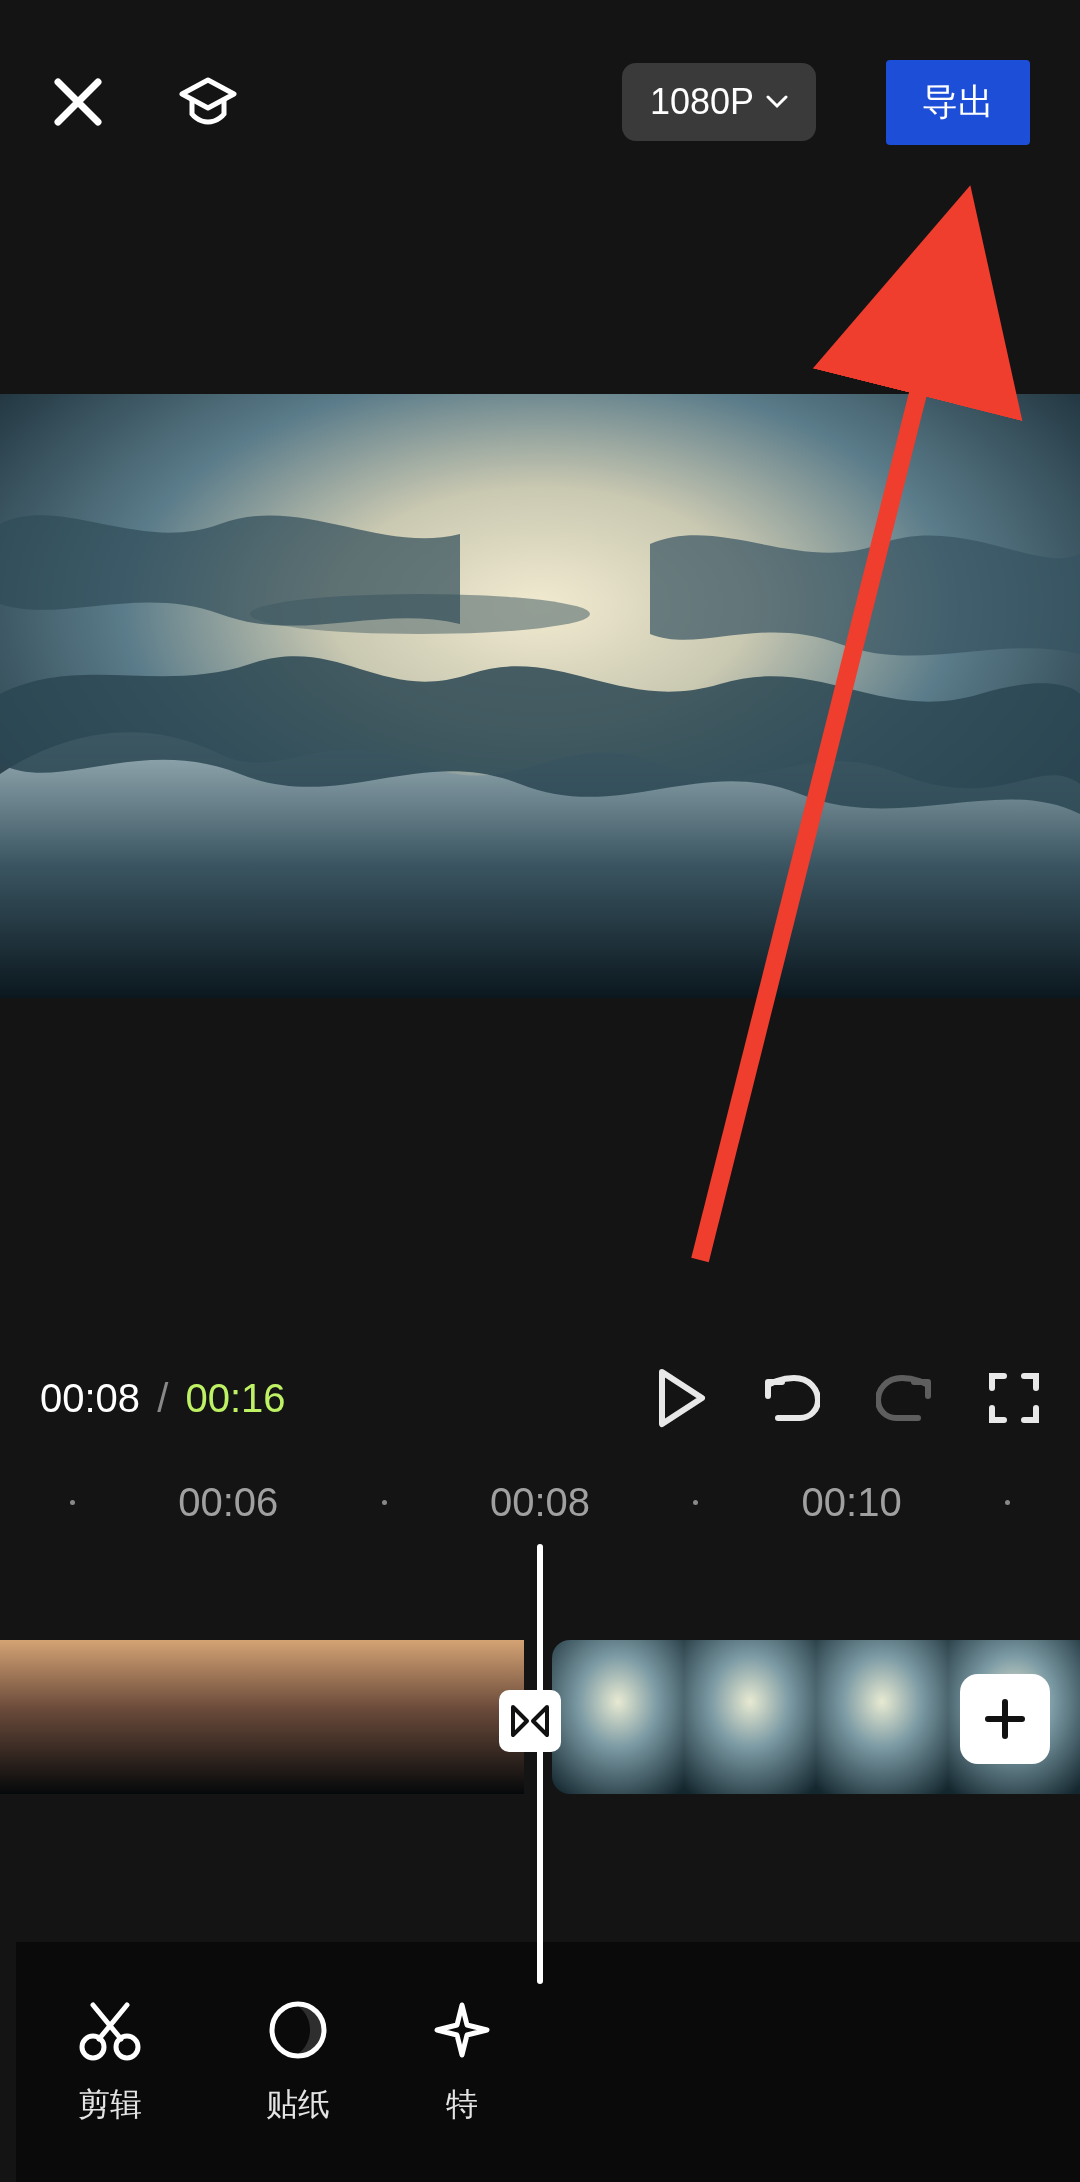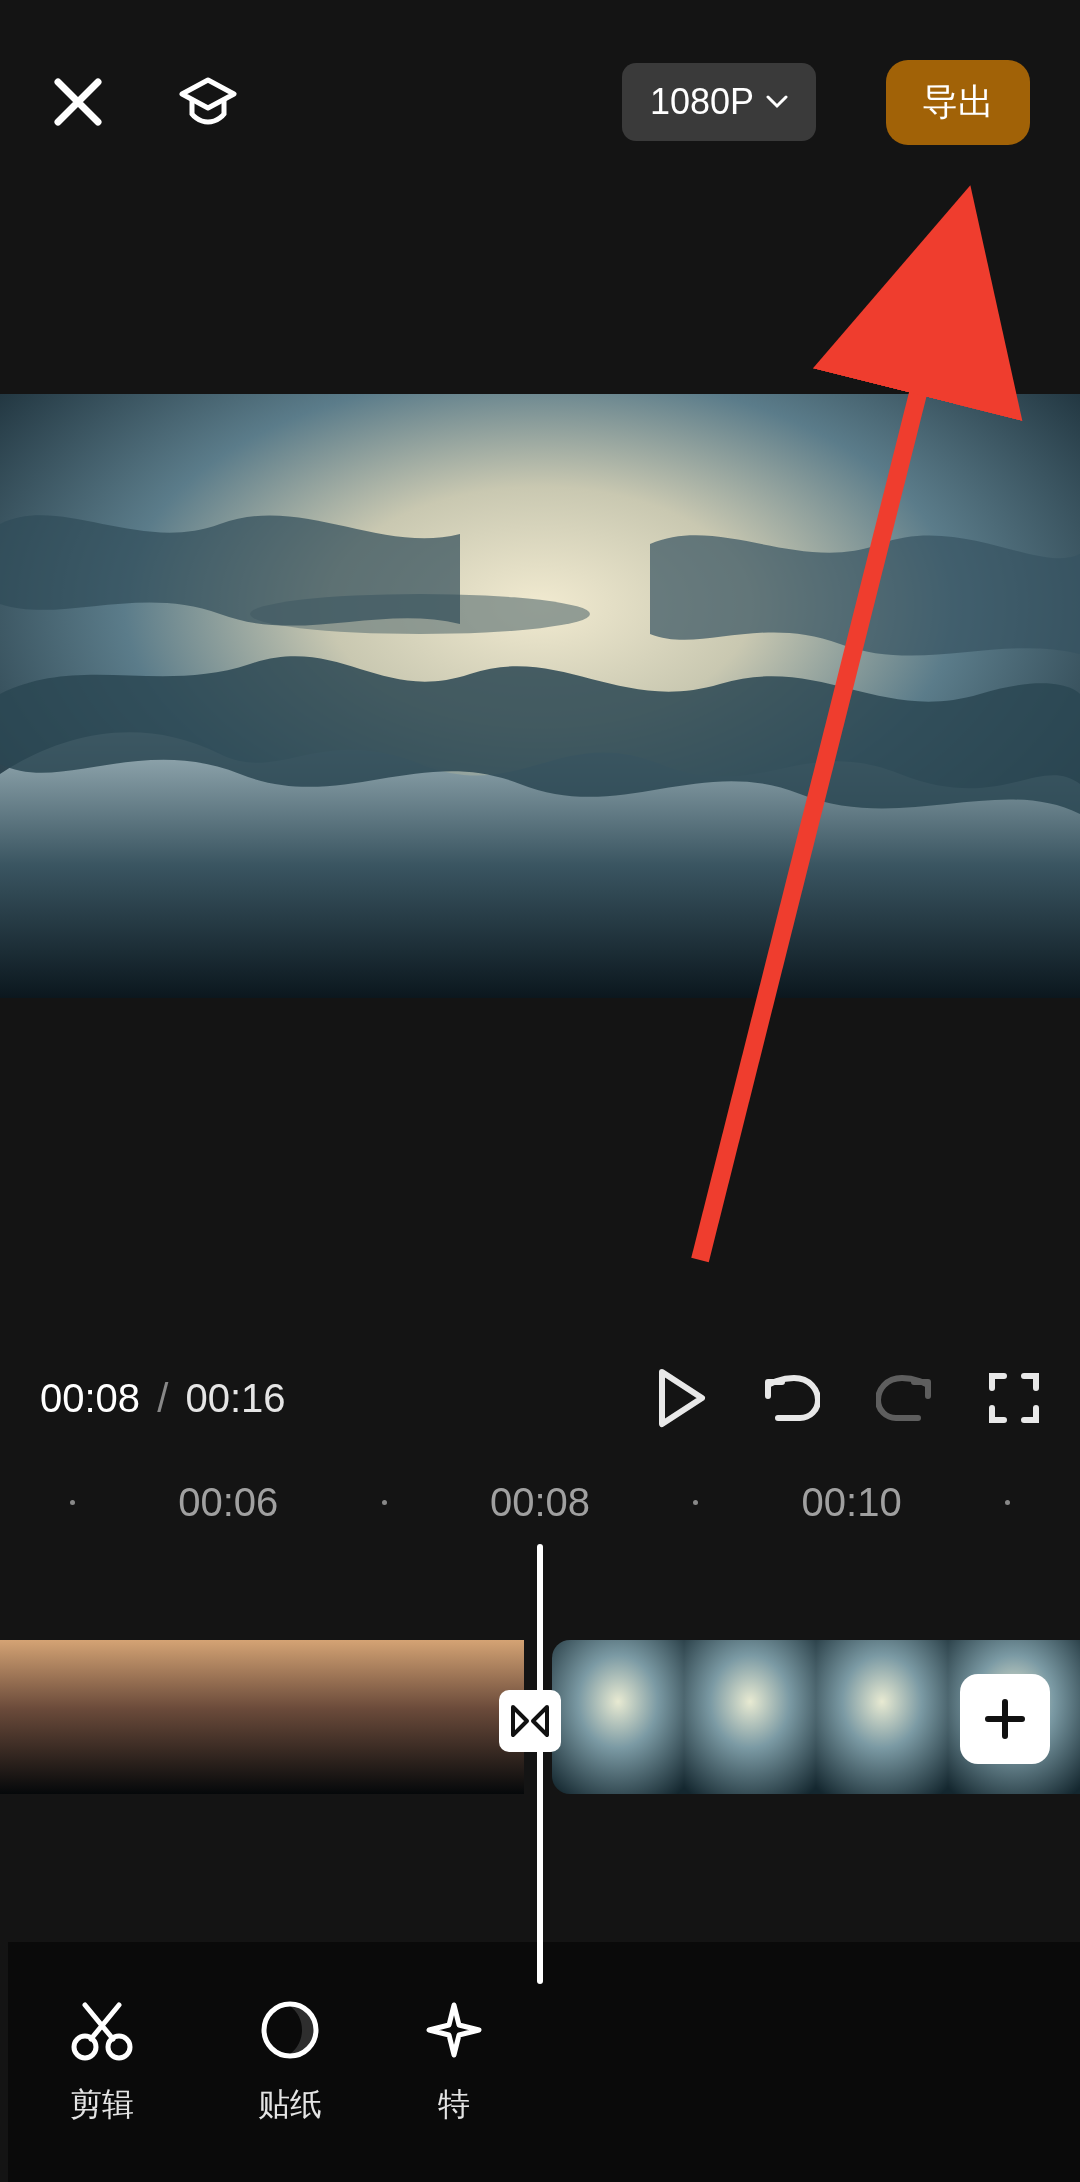--- a/index.html
+++ b/index.html
@@ -27,23 +27,23 @@
     background: #3a3a3a;
     padding: 18px 28px;
     border-radius: 14px;
     font-size: 36px;
     display: flex;
     align-items: center;
     gap: 12px;
     cursor: pointer;
   }
   .export-btn {
-    background: #a16207;
+    background: #1d4ed8;
     padding: 18px 36px;
-    border-radius: 22px;
+    border-radius: 4px;
     font-size: 36px;
     font-weight: 500;
     cursor: pointer;
   }
 
   
   .preview {
     position: relative;
     width: 100%;
     height: 604px;
@@ -58,21 +58,21 @@
   .transport {
     display: flex;
     align-items: center;
     padding: 0 40px;
     margin-top: 360px;
     height: 80px;
   }
   .timecode { font-size: 40px; }
   .timecode .cur { color: #fff; }
   .timecode .sep { color: #888; margin: 0 6px; }
-  .timecode .dur { color: #e5e5e5; }
+  .timecode .dur { color: #bef264; }
   .transport .spacer1 { flex: 1; }
   .transport .right-icons { display: flex; align-items: center; gap: 56px; margin-left: 56px; }
 
   
   .ruler {
     display: flex;
     align-items: center;
     justify-content: space-between;
     padding: 0 70px;
     margin-top: 44px;
@@ -153,21 +153,21 @@
     position: absolute;
     left: 0; top: 0;
     width: 1080px; height: 2182px;
     pointer-events: none;
     z-index: 10;
   }
 
   
   .toolbar {
     position: absolute;
-    bottom: 0; left: 8px; right: 0;
+    bottom: 0; left: 16px; right: 0;
     height: 240px;
     background: #0a0a0a;
     display: flex;
     align-items: center;
     overflow: hidden;
   }
   .tool {
     width: 188px;
     flex: 0 0 188px;
     display: flex;

